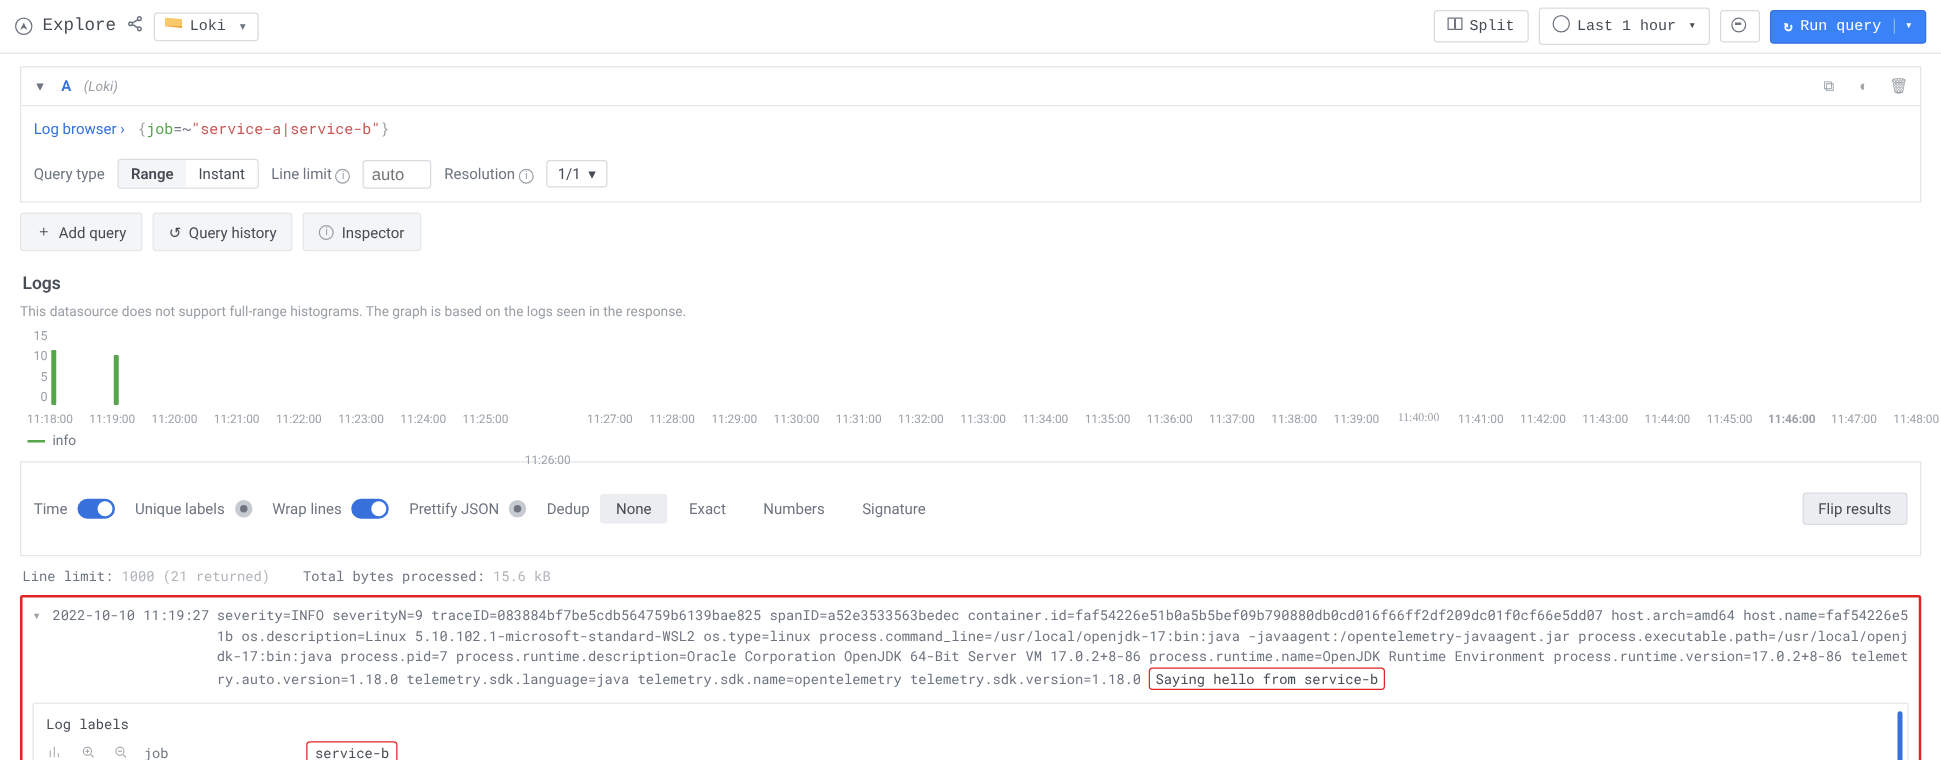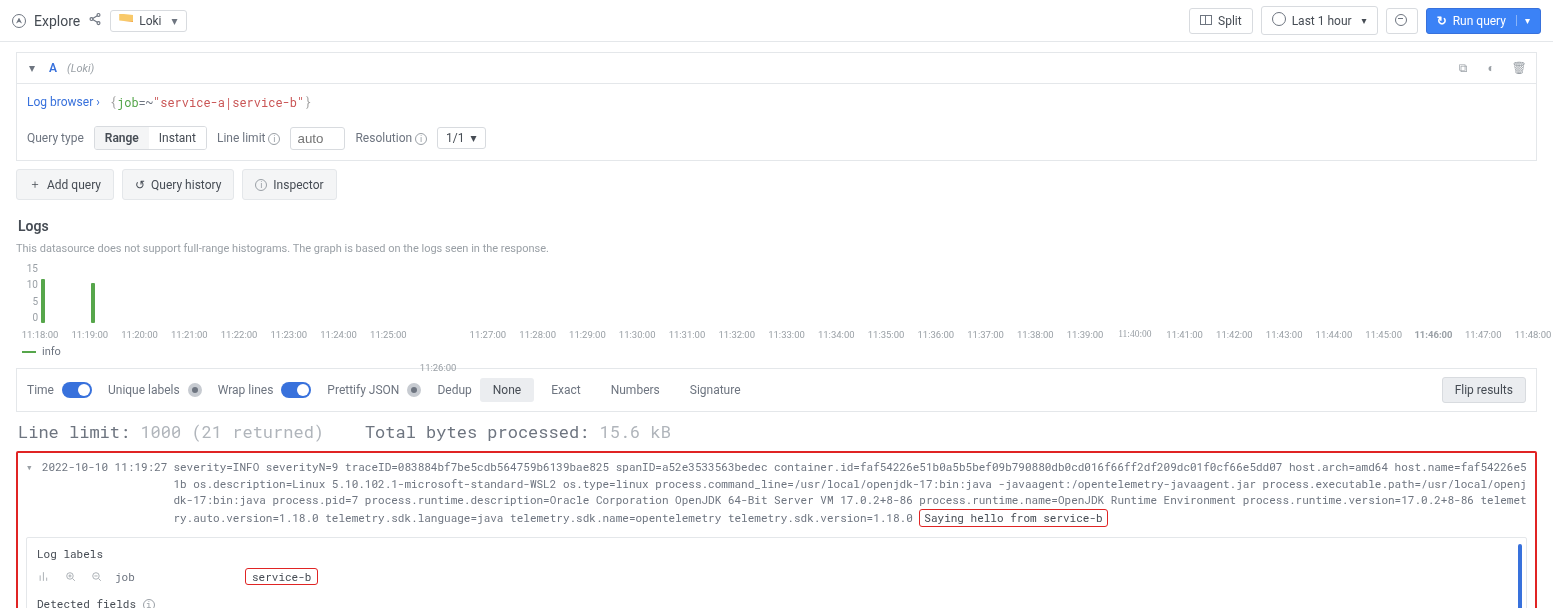--- a/index.html
+++ b/index.html
@@ -9,20 +9,21 @@
     font-size: 12px;
     color: #464c54;
     background: #ffffff;
   }
   .mono { font-family: "Roboto Mono", Menlo, Consolas, monospace; }
   
   .topbar {
     display: flex; align-items: center; gap: 8px;
     padding: 6px 12px;
     border-bottom: 1px solid #e4e7ea;
+    font-family: Liberation Mono, monospace;
   }
   .topbar-left { display:flex; align-items:center; gap:8px; flex:1; }
   .compass-icon {
     width:14px; height:14px; border:1.5px solid #6e7580; border-radius:50%;
     position: relative;
   }
   .compass-icon::after{
     content:""; position:absolute; left:3px; top:3px; width:6px; height:6px;
     background:#6e7580; clip-path: polygon(50% 0, 100% 100%, 50% 70%, 0 100%);
   }
@@ -128,21 +129,21 @@
   .plot { position:absolute; left:0; right:0; top:0; bottom:16px; }
   .bar { position:absolute; bottom:0; width:4px; background:#56a64b; border-radius:1px; }
   .xaxis { position:absolute; left:0; right:0; bottom:0; height:14px;
            font-size:9.5px; color:#9aa0a6; }
   .xlabel { position:absolute; top:4px; transform:translateX(-50%); white-space:nowrap; }
   .legend-row { display:flex; align-items:center; gap:6px; margin:6px 0 0 6px; color:#6e7580; font-size:11px; }
   .legend-dash { width:14px; height:2px; background:#56a64b; display:inline-block; }
   
   .log-toolbar {
     display:flex; align-items:center; gap:16px;
-    padding:8px 10px; margin-top:10px; background:#fff;
+    padding:24px 10px; margin-top:10px; background:#fff;
     border:1px solid #e4e7ea;
   }
   .toggle {
     position:relative; width:30px; height:16px; border-radius:8px;
     background:#c7cbd1; cursor:pointer; flex:0 0 auto;
   }
   .toggle::after{
     content:""; position:absolute; top:2px; left:2px; width:12px; height:12px;
     background:#fff; border-radius:50%; transition:left .1s;
   }
@@ -153,21 +154,21 @@
     background:#6e7580; cursor:pointer;
   }
   .dedup-group { display:flex; gap:4px; }
   .dedup-btn {
     padding:4px 12px; border:1px solid transparent; border-radius:3px;
     background:transparent; color:#6e7580; cursor:pointer;
   }
   .dedup-btn.active{ background:#ebedf0; color:#464c54; }
   .log-toolbar .spacer{ flex:1; }
   .flip-btn{ padding:5px 12px; background:#ebedf0; border:1px solid #d8dbdf; border-radius:3px; cursor:pointer; }
-  .meta-line { margin:8px 2px; color:#6e7580; font-size:17px; }
+  .meta-line { margin:8px 2px; color:#6e7580; font-size:11px; }
   .meta-line .dim{ color:#b0b5bb; }
   
   .log-entry {
     border:2px solid #e02424; border-radius:2px;
     padding:6px 8px 10px 8px; position:relative;
   }
   .log-line {
     display:flex; gap:6px; align-items:flex-start;
     font-family:"Roboto Mono", Menlo, Consolas, monospace;
     font-size:11px; line-height:1.5; color:#6e7580;

